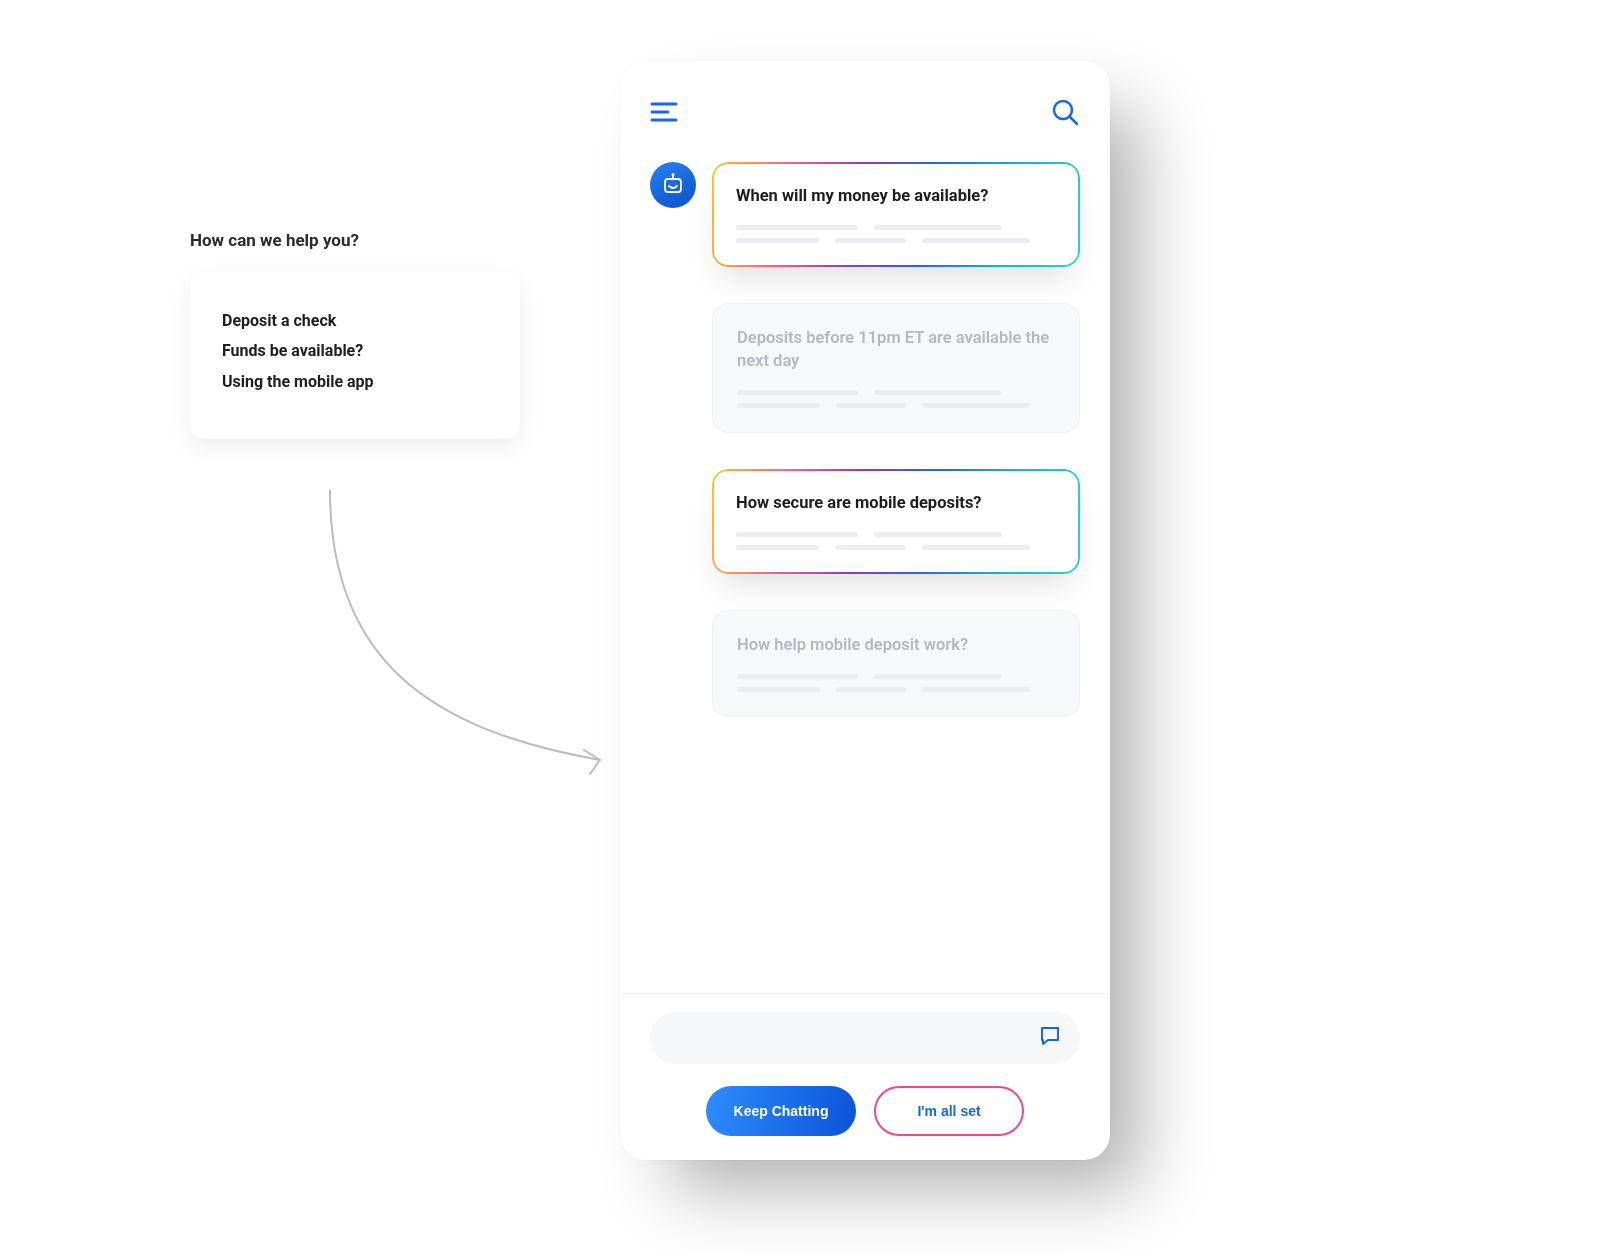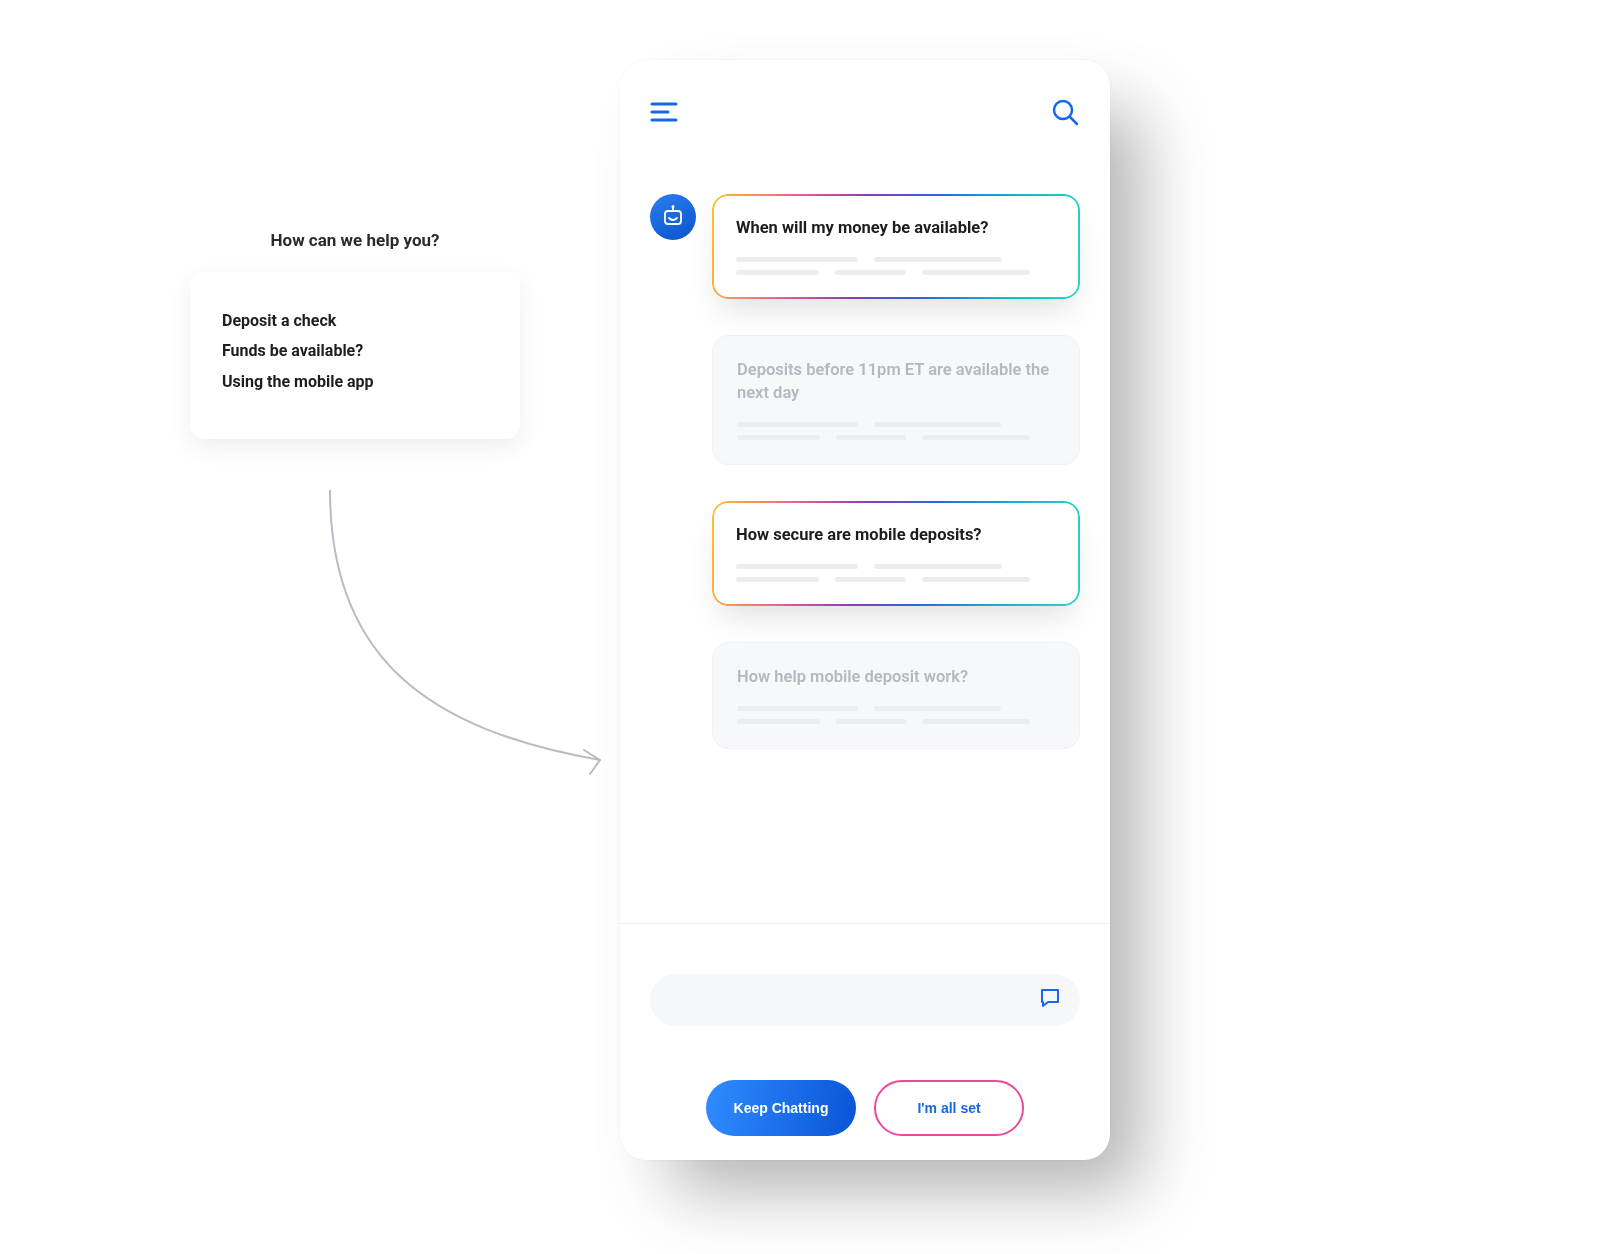--- a/index.html
+++ b/index.html
@@ -15,21 +15,20 @@
     position: absolute;
     left: 190px;
     top: 230px;
     width: 330px;
   }
   .help-title {
     font-size: 17px;
     font-weight: 700;
     color: #2a2b2f;
     margin-bottom: 22px;
-    text-align: center;
   }
   .help-card {
     background: #ffffff;
     border-radius: 14px;
     box-shadow: 0 8px 24px rgba(0,0,0,0.07);
     padding: 34px 32px 42px;
   }
   .help-card .line {
     font-size: 16px;
     font-weight: 700;
@@ -53,21 +52,20 @@
     left: 620px;
     top: 60px;
     width: 490px;
     height: 1100px;
     background: #ffffff;
     border-radius: 26px;
     box-shadow: 40px 40px 70px -10px rgba(0,0,0,0.30), 0 0 0 1px rgba(0,0,0,0.02);
     padding: 30px 30px 24px;
     display: flex;
     flex-direction: column;
-    gap: 32px;
   }
 
   .phone-header {
     display: flex;
     justify-content: space-between;
     align-items: center;
     height: 44px;
   }
   .phone-header svg { display: block; }
 
@@ -159,21 +157,21 @@
   }
 
   .action-row {
     display:flex;
     gap:18px;
     justify-content:center;
     margin-top:22px;
   }
   .pill {
     border-radius:28px;
-    height:56px;
+    height:50px;
     padding:0 26px;
     font-size:14px;
     font-weight:600;
     display:flex;align-items:center;justify-content:center;
     min-width:150px;
     cursor:pointer;
   }
   .pill.primary {
     color:#fff;
     background: linear-gradient(100deg,#2f8cff 0%, #0a54d6 100%);

